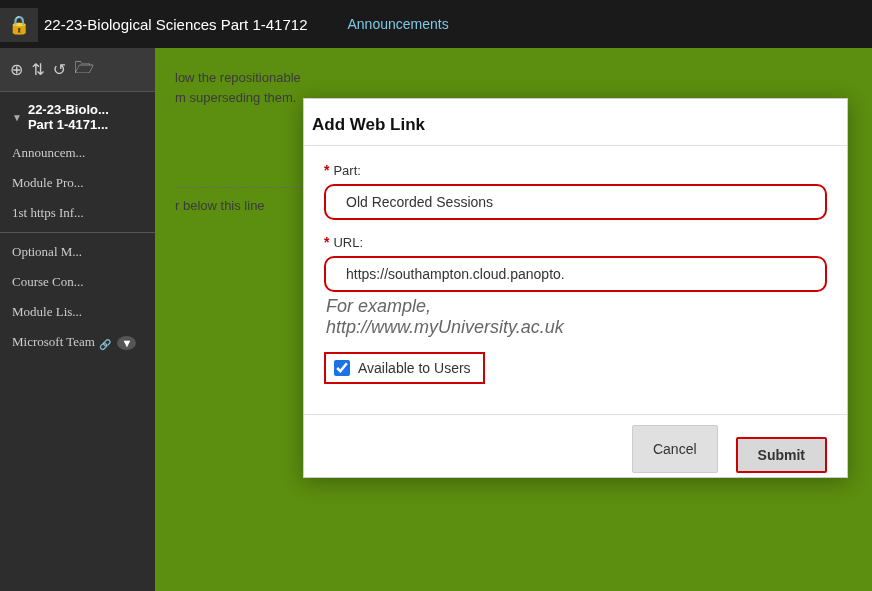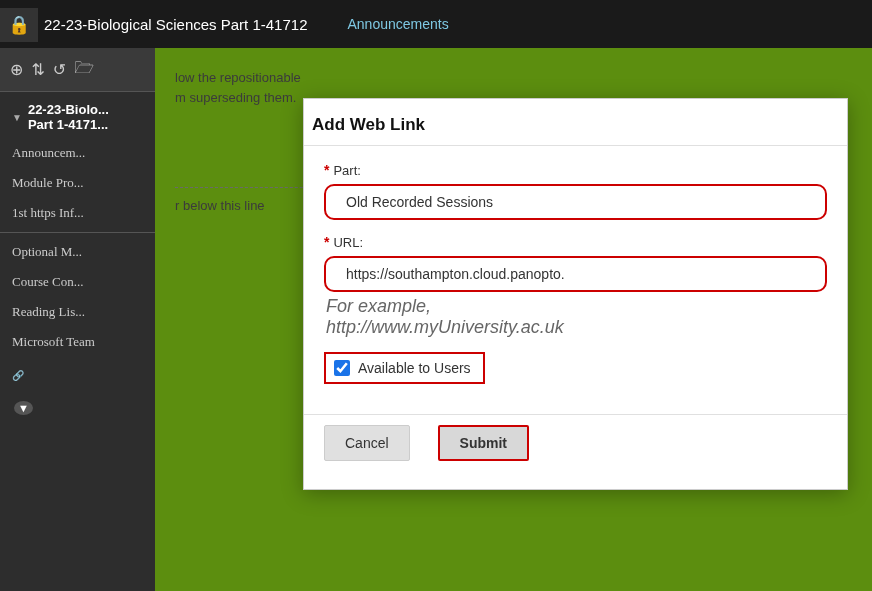--- a/index.html
+++ b/index.html
@@ -93,23 +93,22 @@
       overflow: hidden;
       text-overflow: ellipsis;
       font-family: Liberation Serif, serif;
     }
     .sidebar-divider {
       border-top: 1px solid #555;
       margin: 4px 0;
     }
     .sidebar-item.with-icon {
       display: flex;
-      align-items: flex-start;
-      gap: 20px;
-      flex-direction: column;
+      align-items: flex-end;
+      gap: 4px;
     }
     .sidebar-item .ext-icon {
       font-size: 10px;
       color: #aaa;
     }
 
     
     .content-area {
       flex: 1;
       background: #84cc16;
@@ -212,40 +211,42 @@
       height: 16px;
       accent-color: #1a73e8;
       cursor: pointer;
     }
     .checkbox-label {
       font-size: 14px;
       color: #333;
     }
     .modal-footer {
       display: flex;
-      gap: 28px;
-      padding: 10px 20px 28px;
+      justify-content: flex-end;
+      gap: 18px;
+      padding: 10px 20px 4px;
       border-top: 1px solid #e0e0e0;
     }
     .btn {
       padding: 8px 20px;
       font-size: 14px;
       cursor: pointer;
       border-radius: 2px;
     }
     .btn-cancel {
       background: #e0e0e0;
       border: 1px solid #ccc;
       color: #333;
     }
     .btn-submit {
       background: #d8d8d8;
       border: 2px solid #cc0000;
       color: #333;
       font-weight: bold;
+      margin-top: 12px;
     }
   </style>
 </head>
 <body>
 
 <div class="top-header">
   <span class="lock-icon">🔒</span>
   <span class="course-title">22-23-Biological Sciences Part 1-41712</span>
   <span class="nav-link">Announcements</span>
 </div>
@@ -273,21 +274,21 @@
       <span>1st https Inf...</span>
     </div>
     <div class="sidebar-divider"></div>
     <div class="sidebar-item">
       <span>Optional M...</span>
     </div>
     <div class="sidebar-item">
       <span>Course Con...</span>
     </div>
     <div class="sidebar-item">
-      <span>Reading Lis...</span>
+      <span>Module Lis...</span>
     </div>
     <div class="sidebar-item with-icon">
       <span>Microsoft Team</span>
       <span class="ext-icon">🔗</span>
       <span style="background:#555;color:#fff;border-radius:50%;font-size:11px;padding:1px 4px;margin-left:2px;">▼</span>
     </div>
   </div>
 
   <div class="content-area">
     <div class="content-text">

